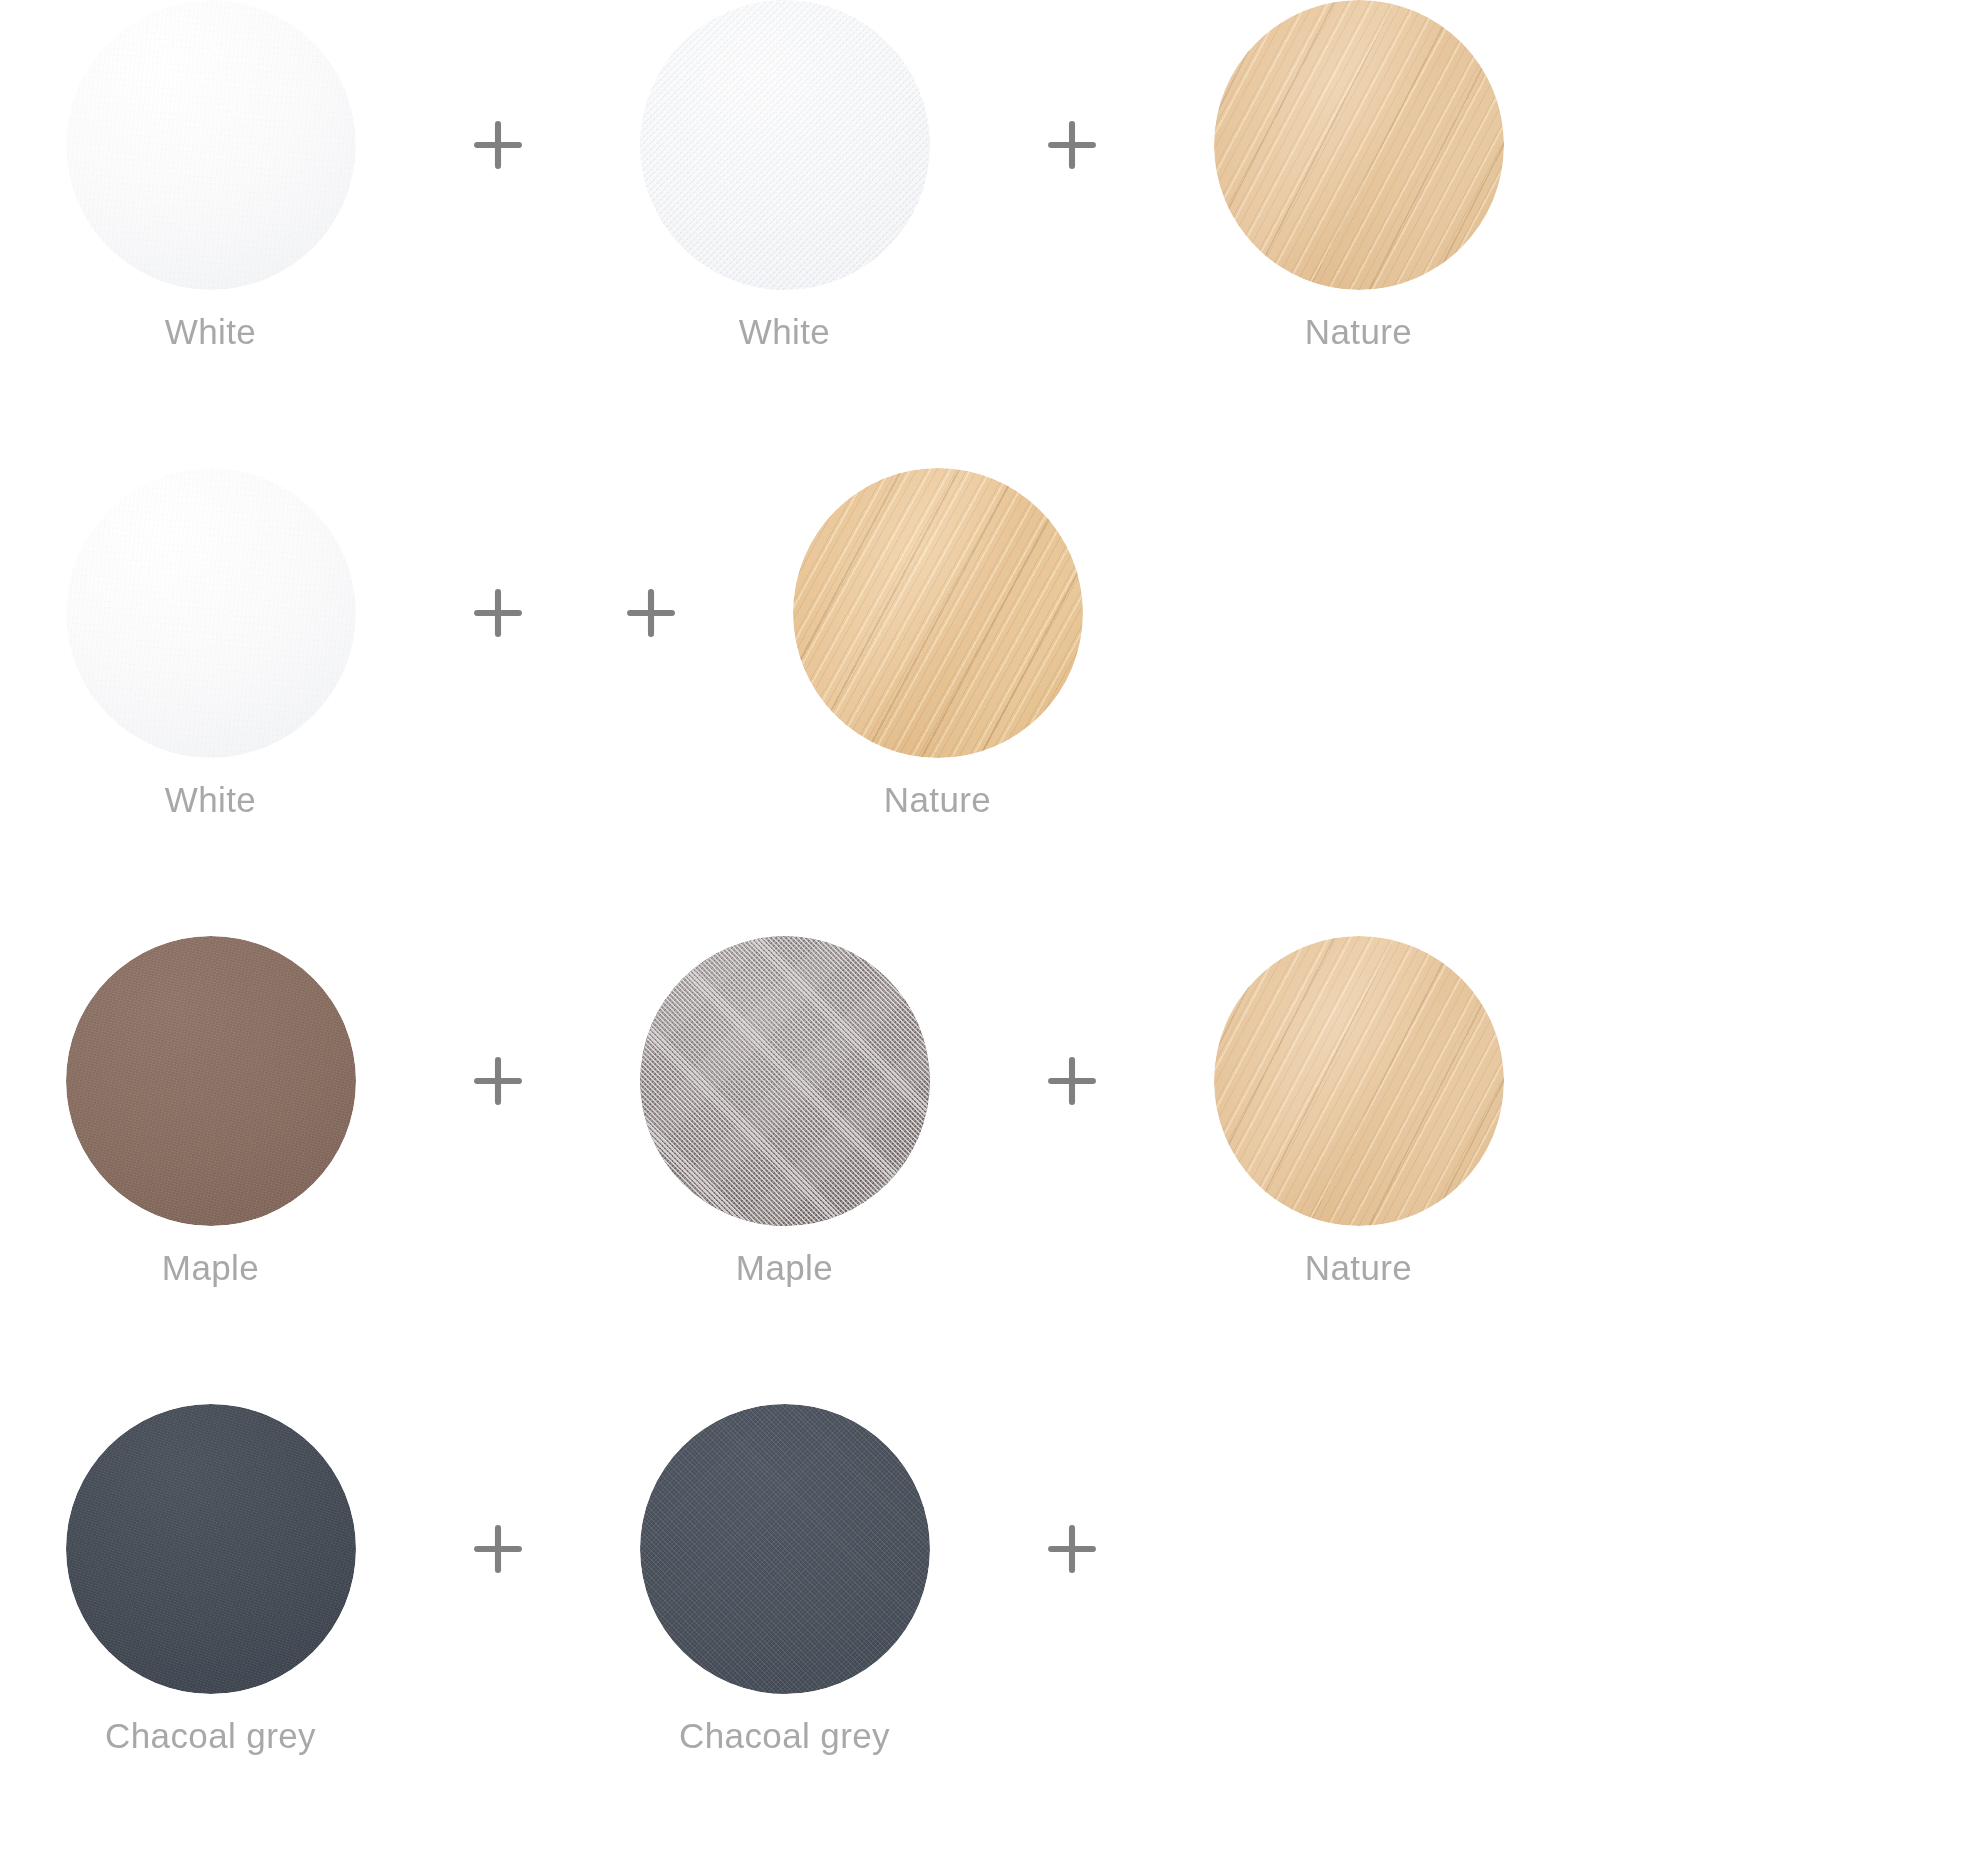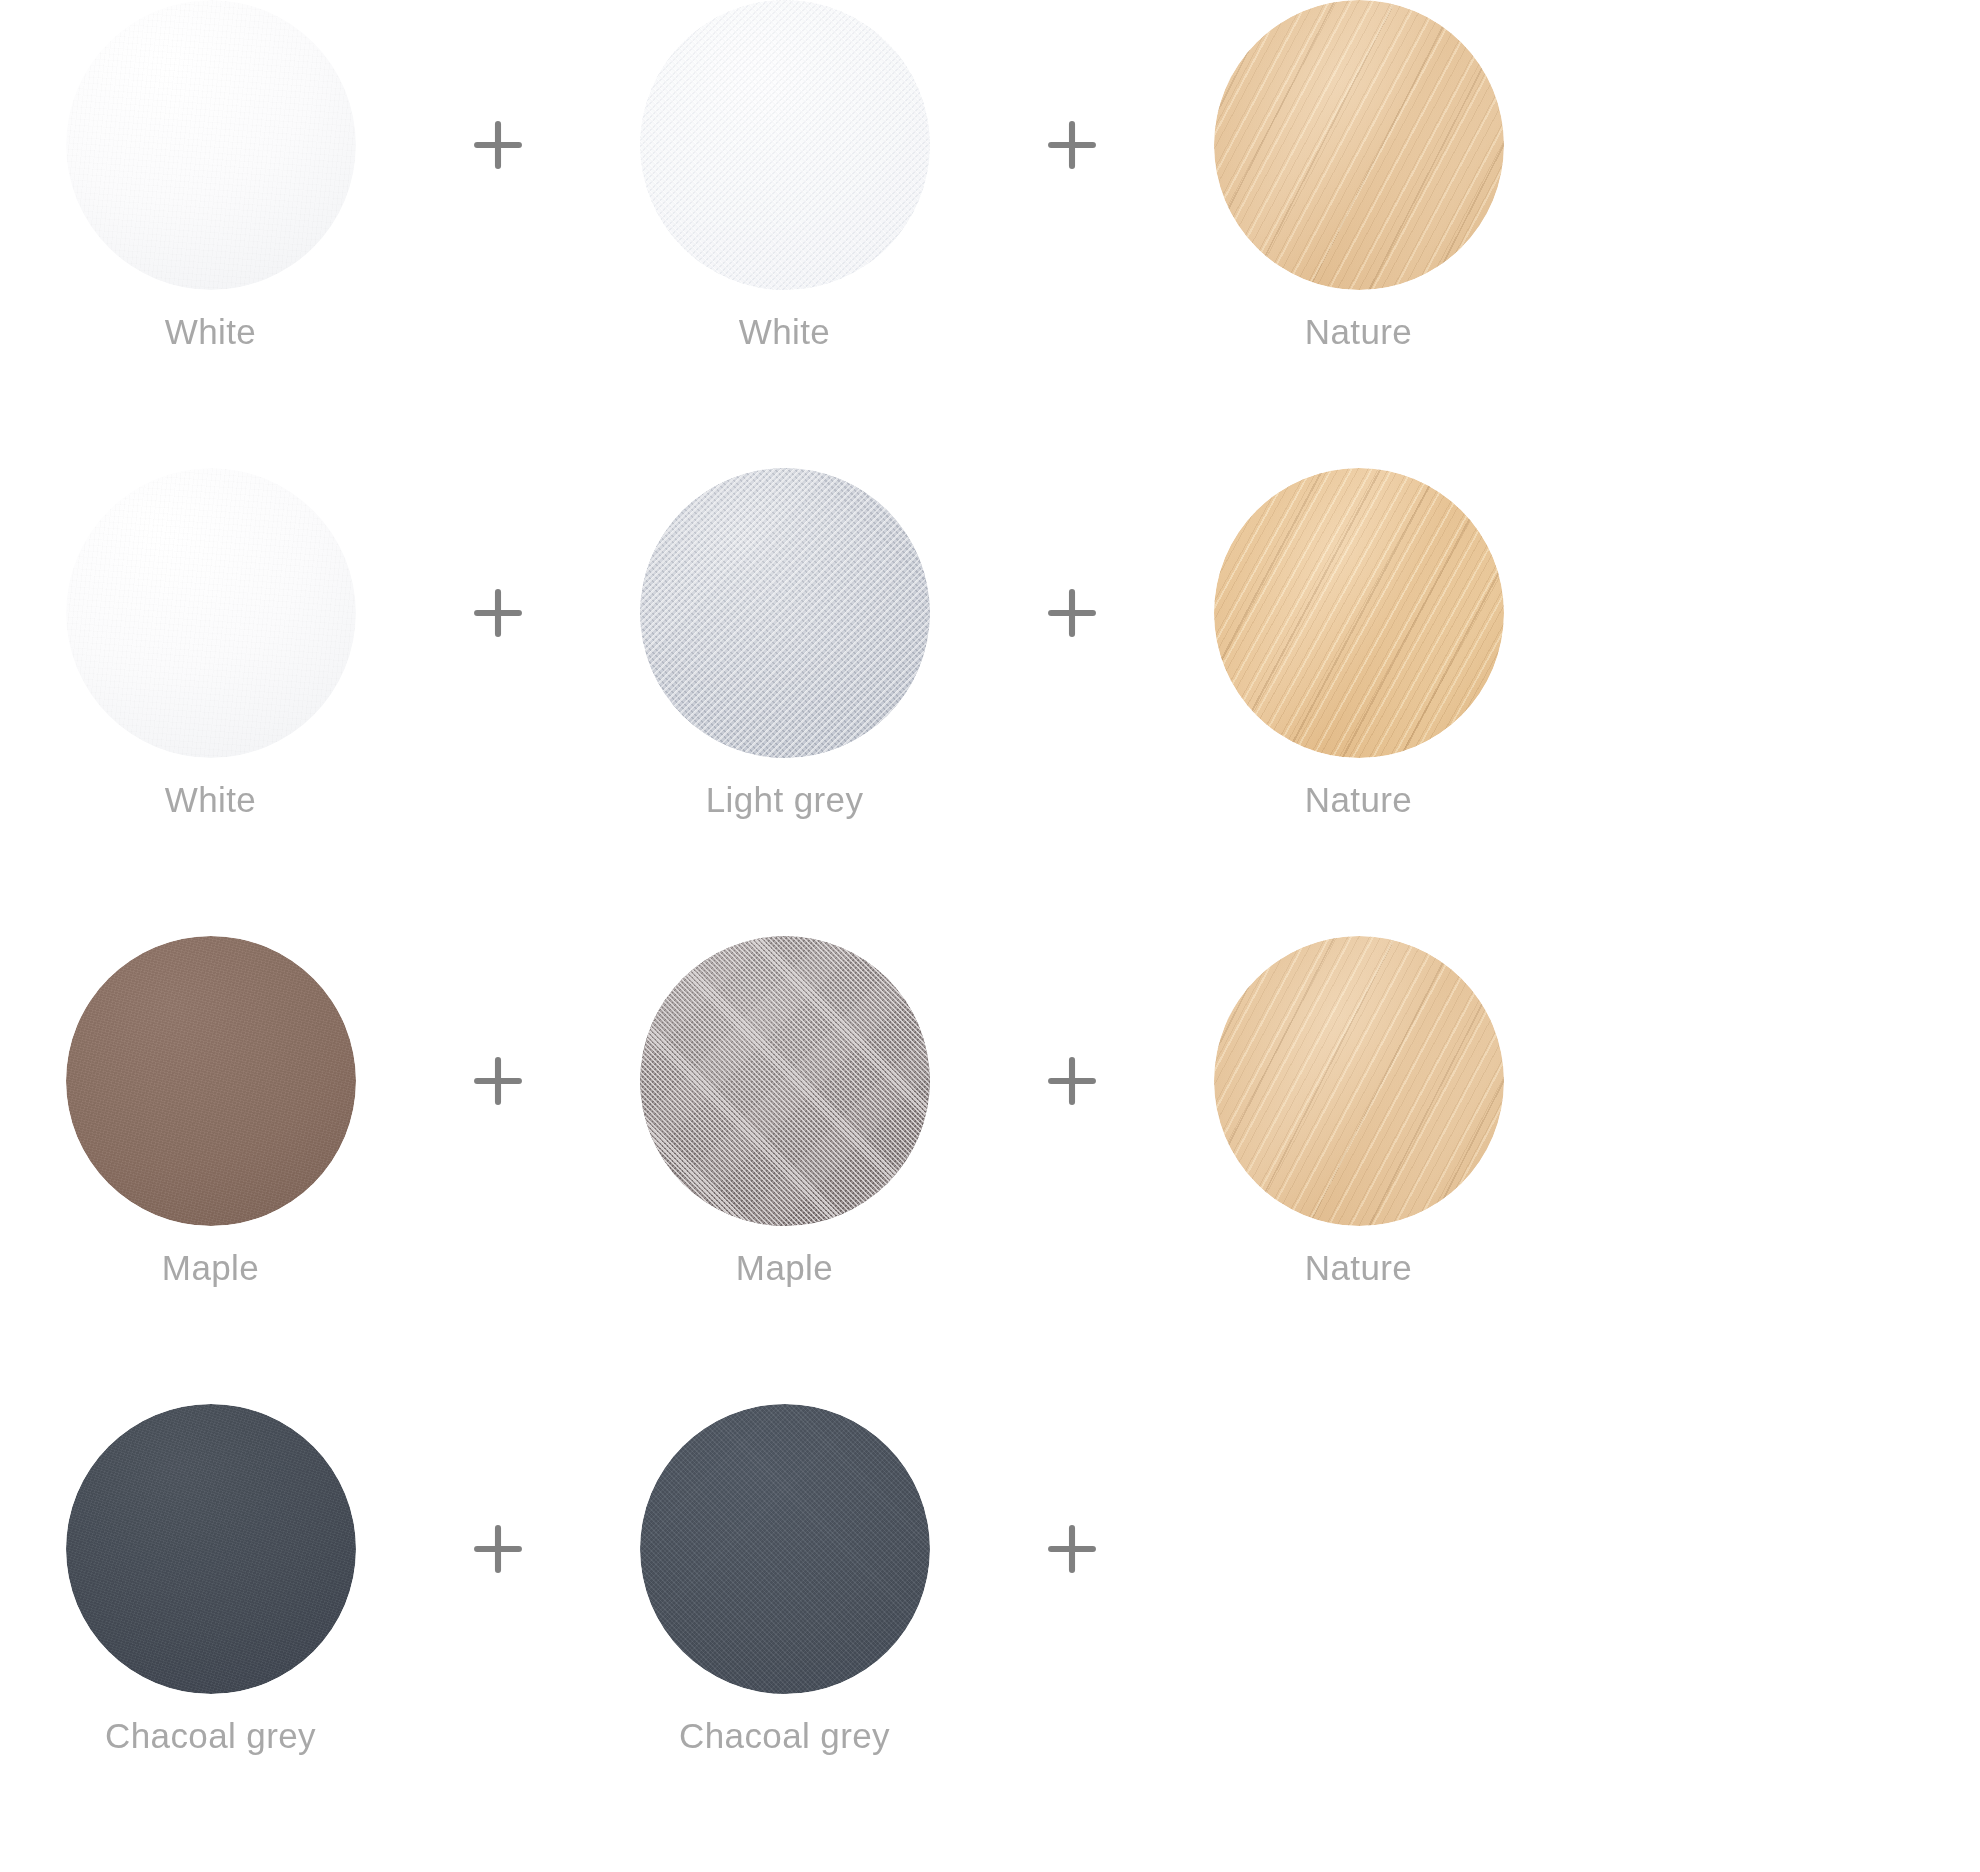--- a/index.html
+++ b/index.html
@@ -329,26 +329,20 @@
           <div class="tex t-white-plain"></div>
         </div>
         <div class="swatch-label">White</div>
       </div>
       <div class="plus-cell">
         <svg width="54" height="54" viewBox="0 0 62 62">
           <line x1="7" y1="31" x2="55" y2="31" stroke="#808080" stroke-width="7" stroke-linecap="round"></line>
           <line x1="31" y1="7" x2="31" y2="55" stroke="#808080" stroke-width="7" stroke-linecap="round"></line>
         </svg>
       </div>
-      <div class="swatch-cell">
-        <div class="swatch-disc">
-          <div class="tex t-lightgrey-weave"></div>
-        </div>
-        <div class="swatch-label">Light grey</div>
-      </div>
       <div class="plus-cell">
         <svg width="54" height="54" viewBox="0 0 62 62">
           <line x1="7" y1="31" x2="55" y2="31" stroke="#808080" stroke-width="7" stroke-linecap="round"></line>
           <line x1="31" y1="7" x2="31" y2="55" stroke="#808080" stroke-width="7" stroke-linecap="round"></line>
         </svg>
       </div>
       <div class="swatch-cell">
         <div class="swatch-disc">
           <div class="tex t-wood-nature2"></div>
         </div>

